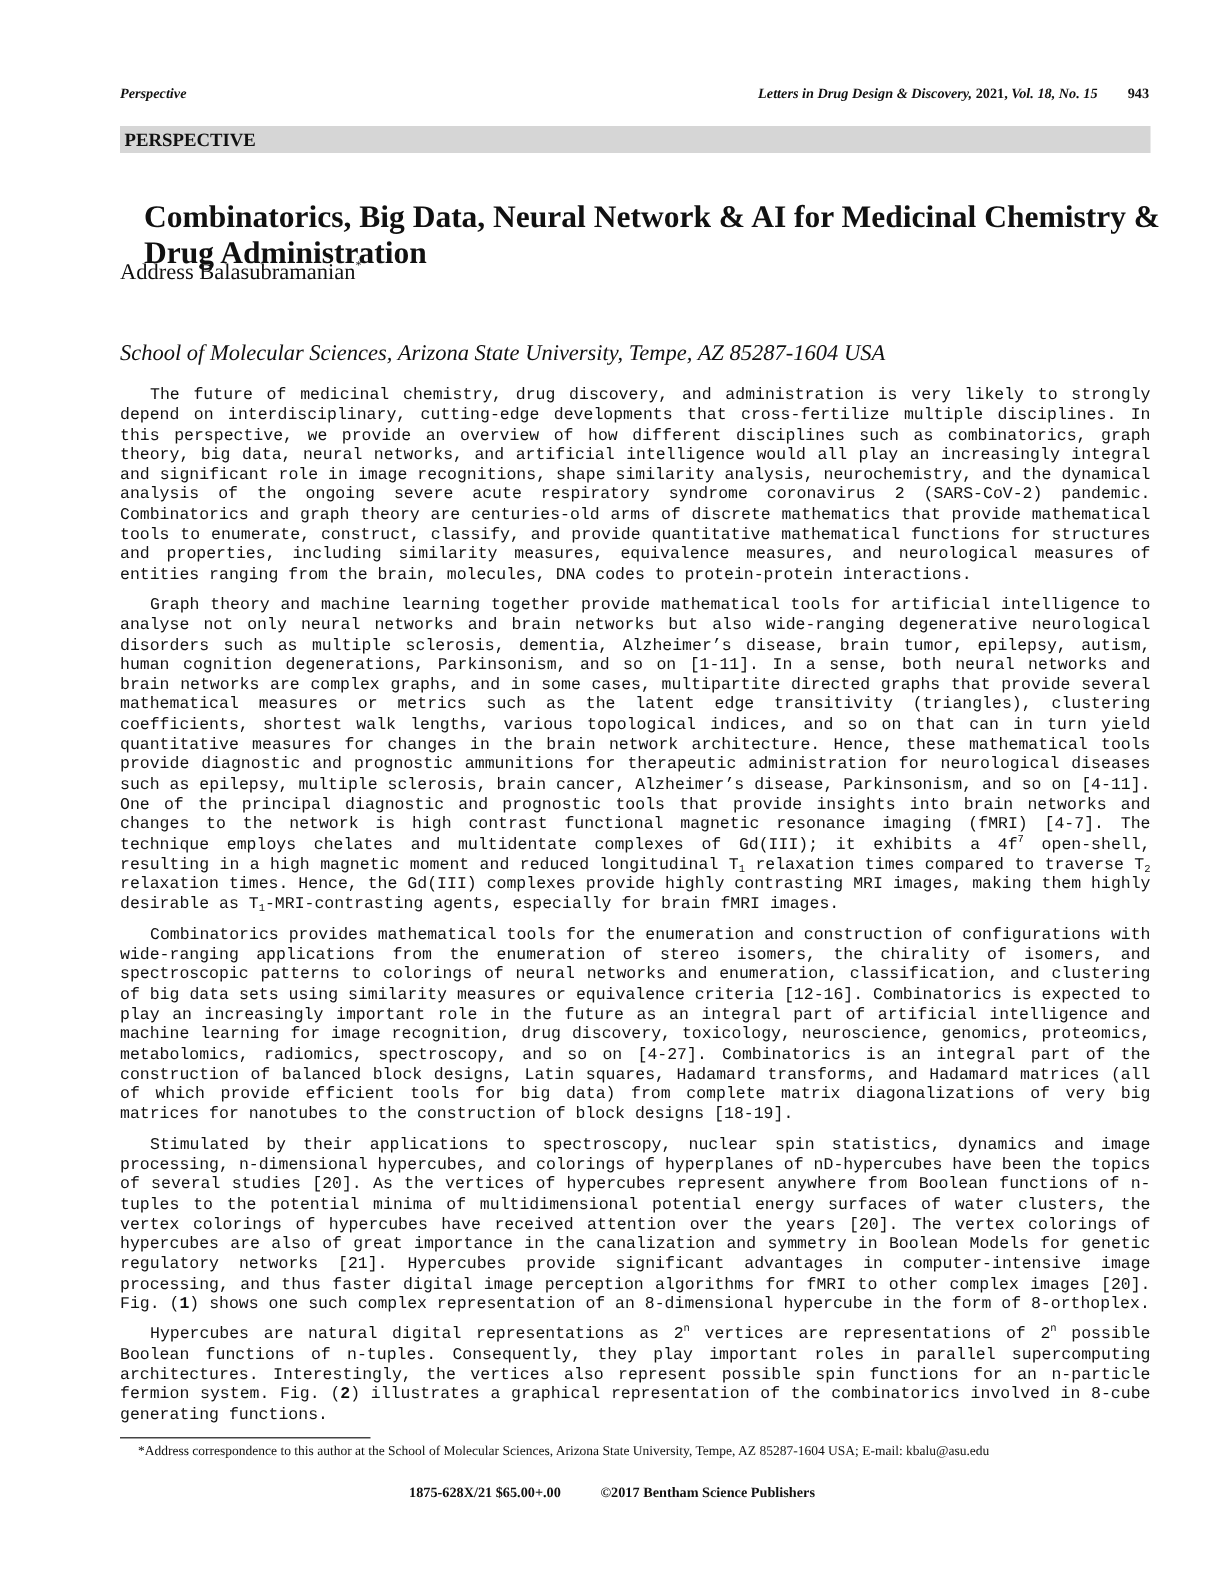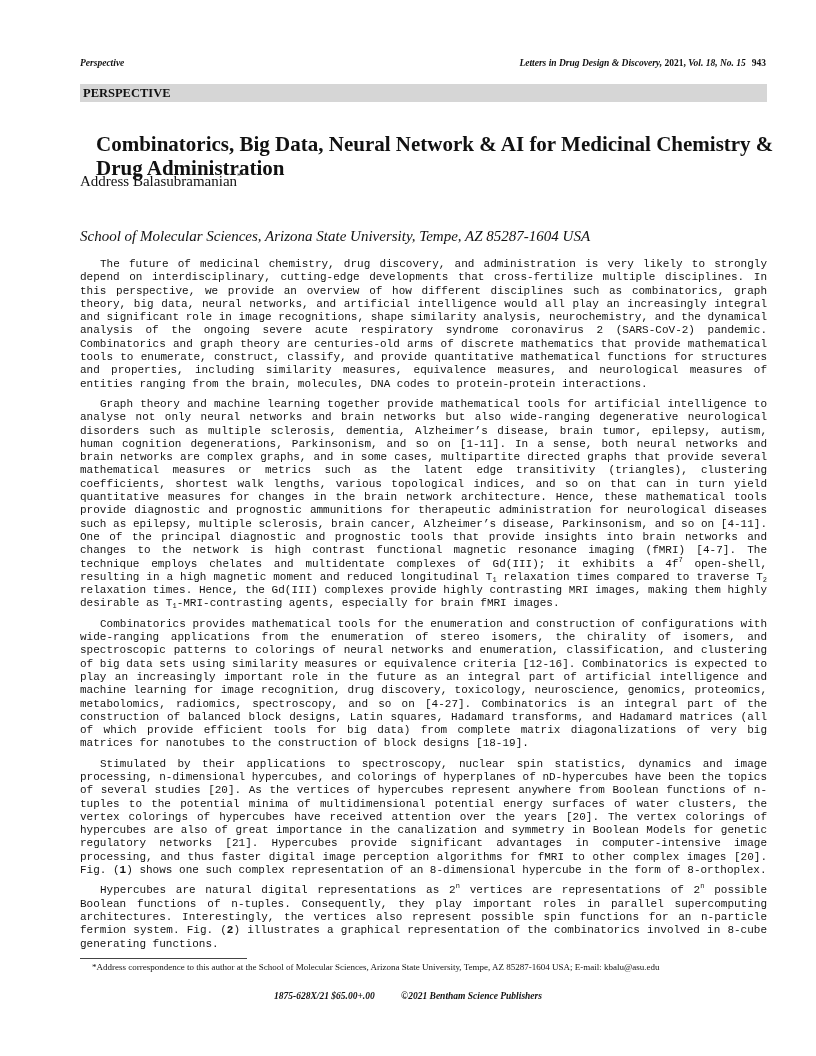--- a/index.html
+++ b/index.html
@@ -2,39 +2,39 @@
 <html><head>
 <meta charset="utf-8">
 <style>
   html, body { margin: 0; padding: 0; background: #ffffff; }
   body { width: 816px; height: 1056px; position: relative; overflow: hidden;
          font-family: "Liberation Serif", "DejaVu Serif", serif; color: #111; }
   .running-head { position: absolute; top: 58px; left: 80px; right: 50px; height: 14px;
                   font-size: 9.5px; font-style: italic; font-weight: bold; }
   .running-head .left { position: absolute; left: 0; top: 0; }
   .running-head .right { position: absolute; right: 0; top: 0; }
-  .running-head .page { font-style: normal; margin-left: 6px; }
+  .running-head .page { font-style: normal; margin-left: 20px; }
   .section-bar { position: absolute; top: 84px; left: 80px; width: 687px; height: 18px;
                  background: #d6d6d6; font-weight: bold; font-size: 12.5px;
                  line-height: 18px; padding-left: 3px; box-sizing: border-box; }
   .title { position: absolute; top: 116px; left: 80px; width: 690px; margin: 16px;
            font-size: 21px; font-weight: bold; line-height: 24px; }
   .author { position: absolute; top: 172px; left: 80px; font-size: 15px; }
   .author sup { font-size: 8px; vertical-align: 7px; }
   .affil { position: absolute; top: 228px; left: 80px; font-size: 15px; font-style: italic; }
   .abstract { position: absolute; top: 258px; left: 80px; width: 687px; }
   .abstract p { margin: 0 0 7px 0; text-indent: 20px; font-size: 11px; line-height: 13.3px;
                 text-align: justify; font-family: Liberation Mono, monospace; }
   .abstract p sup { font-size: 7px; vertical-align: 5px; line-height: 0; }
   .abstract p sub { font-size: 7px; vertical-align: -2px; line-height: 0; }
   .fn-rule { position: absolute; top: 958px; left: 80px; width: 167px; border-top: 1px solid #444; }
   .footnote { position: absolute; top: 962px; left: 92px; font-size: 9px; }
   .copyright { position: absolute; top: 991px; left: 0; width: 816px; text-align: center;
                font-size: 9.5px; font-weight: bold; }
-  .copyright span { margin: 0 12px; font-style: italic; }
+  .copyright span { margin: 0 12px; }
 </style>
 </head>
 <body>
 
 <div class="running-head">
   <span class="left">Perspective</span>
   <span class="right">
     <span>Letters in Drug Design &amp; Discovery,</span><span style="font-style:normal"> 2021, </span><span>Vol. 18, No. 15</span><span class="page">943</span>
   </span>
 </div>
@@ -55,14 +55,14 @@
   <p>Combinatorics provides mathematical tools for the enumeration and construction of configurations with wide-ranging applications from the enumeration of stereo isomers, the chirality of isomers, and spectroscopic patterns to colorings of neural networks and enumeration, classification, and clustering of big data sets using similarity measures or equivalence criteria [12-16]. Combinatorics is expected to play an increasingly important role in the future as an  integral part of artificial intelligence and machine learning for image recognition, drug discovery, toxicology, neuroscience, genomics, proteomics, metabolomics, radiomics, spectroscopy,  and so on [4-27]. Combinatorics is an integral part of the construction of balanced block designs, Latin squares, Hadamard transforms, and Hadamard matrices (all of which provide efficient tools for big data) from complete matrix diagonalizations of very big matrices for nanotubes to the construction of block designs [18-19].</p>
   <p><span>Stimulated by their applications to spectroscopy, nuclear spin statistics, dynamics and image processing, n-dimensional hypercubes, and colorings of hyperplanes of nD-hypercubes have been the topics of several studies [20]. As the vertices of hypercubes represent anywhere from Boolean functions of n-tuples to the potential minima of multidimensional potential energy surfaces of water clusters, the vertex colorings of hypercubes have received attention over the years [20]. The vertex colorings of hypercubes are also of great importance in the canalization and symmetry in Boolean Models for genetic regulatory networks [21].  Hypercubes provide significant advantages in computer-intensive image processing, and thus faster digital image perception algorithms for fMRI to other complex images [20]. Fig. (</span><b>1</b><span>) shows one such complex representation of an 8-dimensional hypercube in the form of 8-orthoplex.</span></p>
   <p><span>Hypercubes are natural digital representations as 2</span><sup>n</sup><span> vertices are representations of 2</span><sup>n</sup><span> possible Boolean functions of n-tuples. Consequently, they play important roles in parallel supercomputing architectures. Interestingly, the vertices also represent possible spin functions for an n-particle fermion system.  Fig. (</span><b>2</b><span>) illustrates a graphical representation of the combinatorics involved in 8-cube generating functions.</span></p>
 </div>
 
 <div class="fn-rule"></div>
 <div class="footnote">*Address correspondence to this author at the School of Molecular Sciences, Arizona State University, Tempe, AZ 85287-1604 USA; E-mail: kbalu@asu.edu</div>
 
 <div class="copyright">
   <span>1875-628X/21 $65.00+.00</span>
-  <span>©2021 Bentham Science Publishers</span>
+  <span>©2017 Bentham Science Publishers</span>
 </div>
 
 </body></html>

